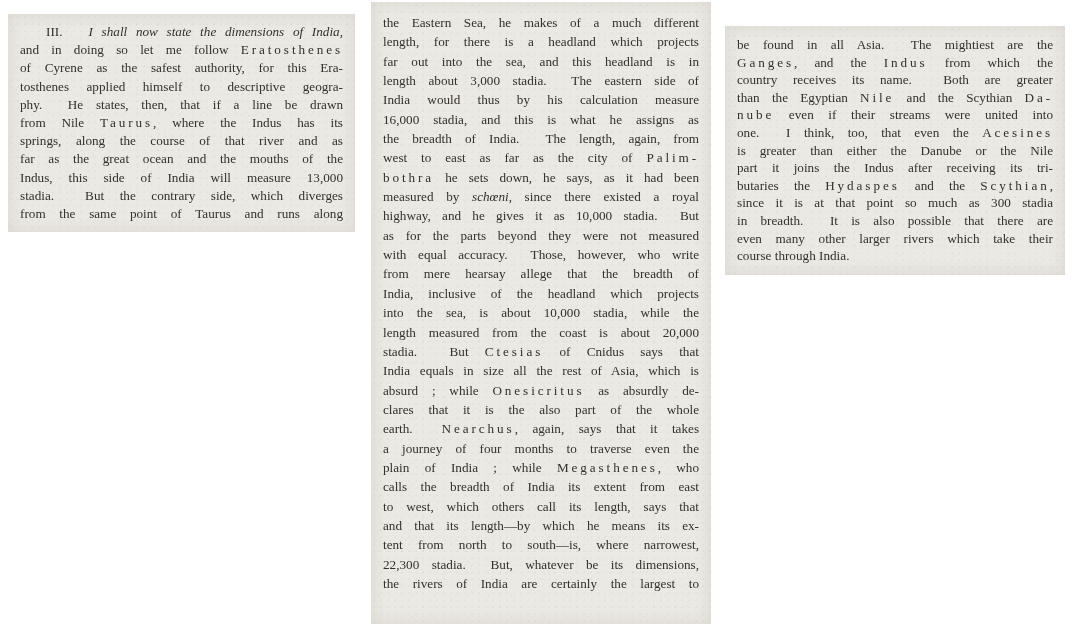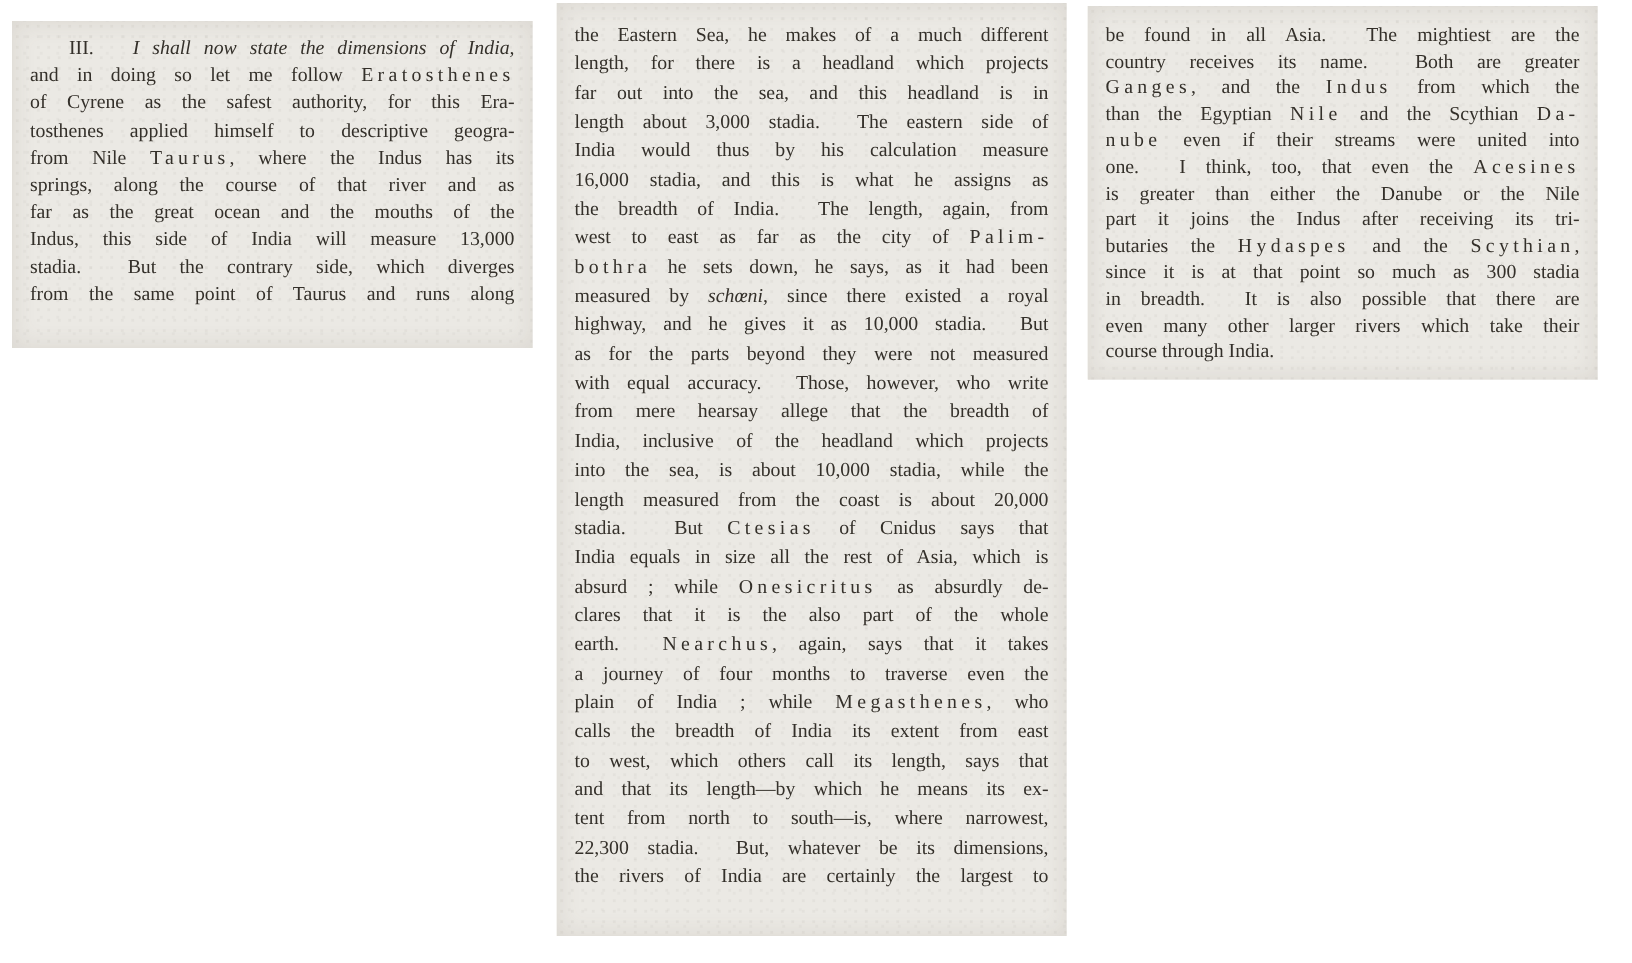--- a/index.html
+++ b/index.html
@@ -39,21 +39,21 @@
   .col-middle {
     left: 371px;
     top: 2px;
     width: 340px;
     height: 622px;
     padding: 11px 12px;
     line-height: 19.35px;
   }
   .col-right {
     left: 725px;
-    top: 4px;
+    top: 26px;
     width: 340px;
     height: 249px;
     padding: 10px 12px;
     line-height: 17.6px;
   }
   .line {
     text-align: justify;
     text-align-last: justify;
     white-space: pre-wrap;
     overflow: hidden;
@@ -74,20 +74,21 @@
 </style>
 </head>
 <body>
 
 <div class="page">
   <section class="col col-left">
       <div class="line indent"><span class="s-n">III.   </span><span class="s-i">I shall now state the dimensions of India,</span></div>
       <div class="line"><span class="s-n">and in doing so let me follow </span><span class="s-sp">Eratosthenes</span></div>
       <div class="line"><span class="s-n">of Cyrene as the safest authority, for this Era-</span></div>
       <div class="line"><span class="s-n">tosthenes applied himself to descriptive geogra-</span></div>
+      <div class="line"><span class="s-n">phy.  He states, then, that if a line be drawn</span></div>
       <div class="line"><span class="s-n">from Nile </span><span class="s-sp">Taurus</span><span class="s-n">, where the Indus has its</span></div>
       <div class="line"><span class="s-n">springs, along the course of that river and as</span></div>
       <div class="line"><span class="s-n">far as the great ocean and the mouths of the</span></div>
       <div class="line"><span class="s-n">Indus, this side of India will measure 13,000</span></div>
       <div class="line"><span class="s-n">stadia.  But the contrary side, which diverges</span></div>
       <div class="line"><span class="s-n">from the same point of Taurus and runs along</span></div>
     </section>
   <section class="col col-middle">
       <div class="line"><span class="s-n">the Eastern Sea, he makes of a much different</span></div>
       <div class="line"><span class="s-n">length, for there is a headland which projects</span></div>
@@ -115,22 +116,22 @@
       <div class="line"><span class="s-n">plain of India ; while </span><span class="s-sp">Megasthenes</span><span class="s-n">, who</span></div>
       <div class="line"><span class="s-n">calls the breadth of India its extent from east</span></div>
       <div class="line"><span class="s-n">to west, which others call its length, says that</span></div>
       <div class="line"><span class="s-n">and that its length—by which he means its ex-</span></div>
       <div class="line"><span class="s-n">tent from north to south—is, where narrowest,</span></div>
       <div class="line"><span class="s-n">22,300 stadia.  But, whatever be its dimensions,</span></div>
       <div class="line"><span class="s-n">the rivers of India are certainly the largest to</span></div>
     </section>
   <section class="col col-right">
       <div class="line"><span class="s-n">be found in all Asia.  The mightiest are the</span></div>
+      <div class="line"><span class="s-sp">Ganges</span><span class="s-n">, and the </span><span class="s-sp">Indus</span><span class="s-n"> from which the</span></div>
       <div class="line"><span class="s-n">country receives its name.  Both are greater</span></div>
-      <div class="line"><span class="s-sp">Ganges</span><span class="s-n">, and the </span><span class="s-sp">Indus</span><span class="s-n"> from which the</span></div>
       <div class="line"><span class="s-n">than the Egyptian </span><span class="s-sp">Nile</span><span class="s-n"> and the Scythian </span><span class="s-sp">Da-</span></div>
       <div class="line"><span class="s-sp">nube</span><span class="s-n"> even if their streams were united into</span></div>
       <div class="line"><span class="s-n">one.  I think, too, that even the </span><span class="s-sp">Acesines</span></div>
       <div class="line"><span class="s-n">is greater than either the Danube or the Nile</span></div>
       <div class="line"><span class="s-n">part it joins the Indus after receiving its tri-</span></div>
       <div class="line"><span class="s-n">butaries the </span><span class="s-sp">Hydaspes</span><span class="s-n"> and the </span><span class="s-sp">Scythian</span><span class="s-n">,</span></div>
       <div class="line"><span class="s-n">since it is at that point so much as 300 stadia</span></div>
       <div class="line"><span class="s-n">in breadth.  It is also possible that there are</span></div>
       <div class="line"><span class="s-n">even many other larger rivers which take their</span></div>
       <div class="line short"><span class="s-n">course through India.</span></div>

